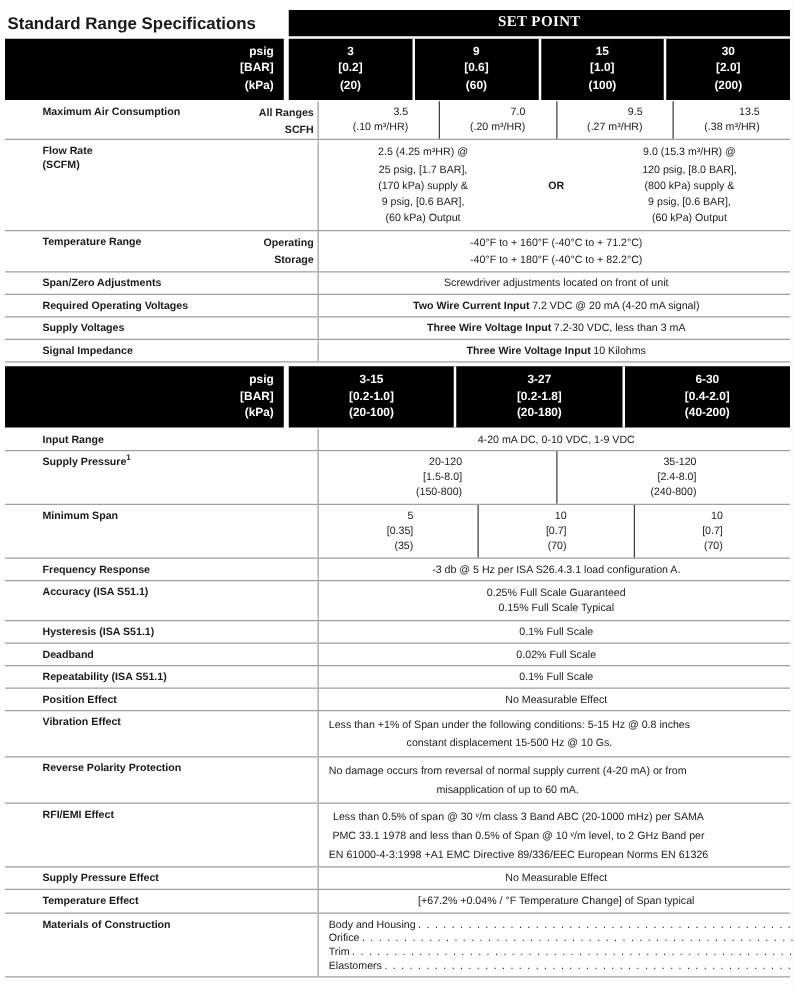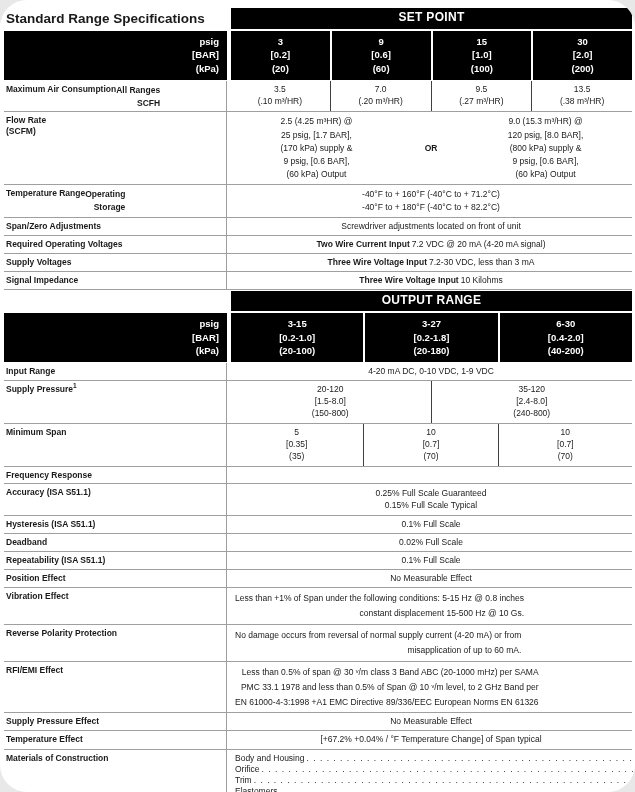--- a/index.html
+++ b/index.html
@@ -6,64 +6,64 @@
     --banner-bg:#000000;
     --banner-text:#ffffff;
     --rule-color:#9f9f9f;
     --text-color:#1a1a1a;
   }
   *{box-sizing:border-box;margin:0;padding:0}
   body{background:#e8e8e8;font-family:"Liberation Sans","DejaVu Sans",sans-serif}
   .page{
     width:635px;height:792px;background:#fff;margin:0 auto;
     color:var(--text-color);font-size:8.5px;line-height:1.3;
-    padding:8px 3px 0 4px;overflow:hidden;border-radius:27px;
+    padding:8px 3px 0 4px;overflow:hidden;
   }
   .pre{white-space:pre-line}
   b{font-weight:bold}
 
   
   .hdr-row{display:flex;align-items:stretch;margin-bottom:2px}
   .title{width:223px;font-size:13.5px;font-weight:bold;padding:2px 0 1px 2px}
   .banner{
     flex:1;margin-left:4px;background:var(--banner-bg);color:var(--banner-text);
     font-weight:bold;font-size:12px;display:flex;align-items:center;justify-content:center;
-    min-height:20px;letter-spacing:.3px;
+    min-height:20px;letter-spacing:.3px;font-family:Liberation Serif, serif;
   }
   .spacer-l{width:223px}
 
   
   .unit-row{display:flex;align-items:center;margin-bottom:1px}
   .unit-box{
     width:223px;background:var(--banner-bg);color:var(--banner-text);
     font-weight:bold;font-size:9.5px;text-align:right;
     padding:4px 8px 4px 0;line-height:1.45;
   }
   .unit-cols{flex:1;margin-left:4px;background:var(--banner-bg);display:flex}
   .unit-col{
     flex:1;color:var(--banner-text);font-weight:bold;font-size:9.5px;
     text-align:center;padding:4px 0;line-height:1.45;
   }
   .unit-col + .unit-col{border-left:2px solid #fff}
 
   
   .row{display:flex;align-items:stretch;border-bottom:1px solid var(--rule-color)}
   .lbl{
-    width:223px;flex:0 0 223px;display:flex;justify-content:flex-start;
-    border-right:1px solid var(--rule-color);padding:3px 3px 2px 2px;
+    width:223px;flex:0 0 223px;display:flex;justify-content:space-between;
+    border-right:1px solid var(--rule-color);padding:3px 3px 2px 2px;margin-left:28px;
   }
   .lbl .name{font-weight:bold;text-align:left}
   .lbl .sub{font-weight:bold;text-align:right;line-height:1.5}
   .body{flex:1;margin-left:3px;padding:3px 2px;display:flex;align-items:flex-start;justify-content:center;text-align:center}
   .body.top{align-items:flex-start}
-  .body.leftal{justify-content:flex-start;text-align:right;padding-left:5px}
+  .body.leftal{justify-content:flex-start;text-align:center;padding-left:5px}
   .boldlead{margin-right:2px}
 
   
-  .cols{flex:1;margin-left:3px;display:flex;text-align:center}
+  .cols{flex:1;margin-left:3px;display:flex;text-align:right}
   .col{flex:1;padding:3px 0;line-height:1.4;display:flex;align-items:center;justify-content:center}
   .col + .col{border-left:1px solid #404040}
 
   
   .flow-body{flex:1;margin-left:3px;display:flex;align-items:flex-start;text-align:center;padding:3px 0}
   .flow-blk{flex:4;line-height:1.55}
   .flow-or{flex:1.3;font-weight:bold;align-self:center}
 
   .lh-lg{line-height:1.75}
   .lh-md{line-height:1.5}
@@ -188,21 +188,20 @@
     <div class="lbl">
       <span class="name">Signal Impedance</span>
     </div>
     <div class="body">
       <span><b class="boldlead">Three Wire Voltage Input</b><span>10 Kilohms</span></span>
     </div>
   </div>
 
   <div class="hdr-row" style="margin-top:1px">
     <div class="spacer-l"></div>
-    <div class="banner">OUTPUT RANGE</div>
   </div>
 
   <div class="unit-row">
     <div class="unit-box pre">psig
 [BAR]
 (kPa)</div>
     <div class="unit-cols">
       <div class="unit-col pre">3-15
 [0.2-1.0]
 (20-100)</div>
@@ -252,20 +251,23 @@
       <div class="col pre">10
 [0.7]
 (70)</div>
     </div>
   </div>
 
   <div class="row">
     <div class="lbl">
       <span class="name">Frequency Response</span>
     </div>
+    <div class="body">
+      <span>-3 db @ 5 Hz per ISA S26.4.3.1 load configuration A.</span>
+    </div>
   </div>
 
   <div class="row">
     <div class="lbl">
       <span class="name">Accuracy (ISA S51.1)</span>
     </div>
     <div class="body lh-md">
       <span class="pre">0.25% Full Scale Guaranteed
 0.15% Full Scale Typical</span>
     </div>

